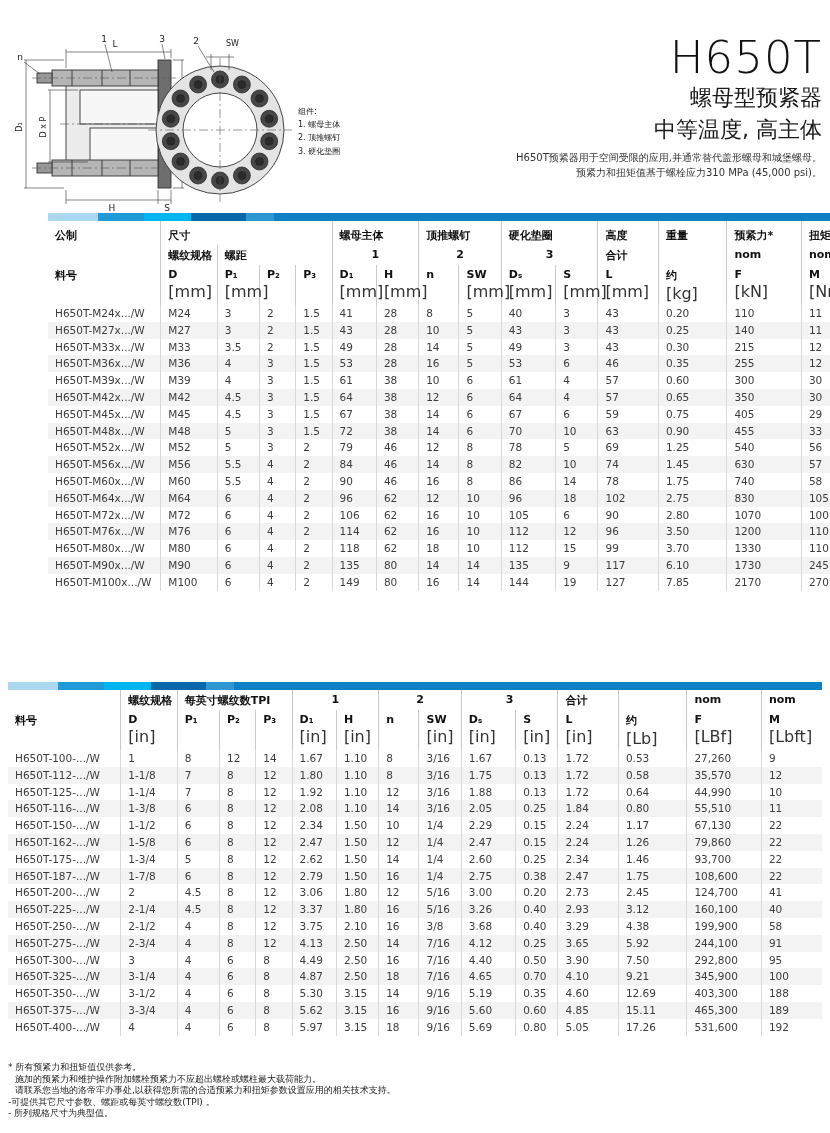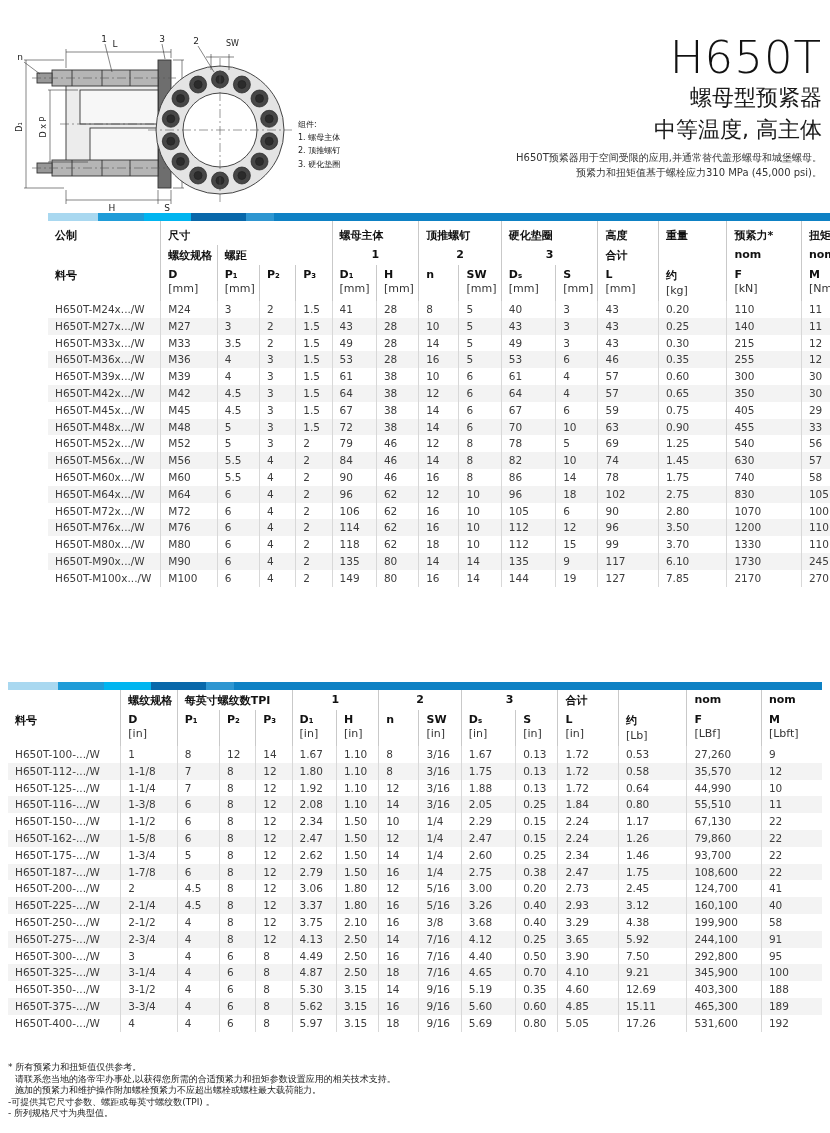--- a/index.html
+++ b/index.html
@@ -2,21 +2,21 @@
 <html><head>
 <meta charset="utf-8">
 <style>
   * { margin:0; padding:0; box-sizing:border-box; }
   html,body { width:830px; height:1133px; background:#ffffff; font-family:"DejaVu Sans","Liberation Sans",sans-serif; }
   body { position:relative; overflow:hidden; color:#1a1a1a; }
 
   
   .drawing-wrap { position:absolute; left:10px; top:32px; width:430px; height:182px; }
   svg text { font-family:"DejaVu Sans","Liberation Sans",sans-serif; fill:#222; }
-  .legend { position:absolute; left:288px; top:86px; font-size:8px; line-height:1.65; color:#222; }
+  .legend { position:absolute; left:288px; top:73px; font-size:8px; line-height:1.65; color:#222; }
 
   .title-block { position:absolute; right:8px; top:34px; width:420px; text-align:right; }
   .product-title { font-size:45px; font-weight:300; letter-spacing:1px; line-height:1.05; color:#111; }
   .subtitle1 { font-size:22px; font-weight:400; margin-top:2px; }
   .subtitle2 { font-size:22px; font-weight:400; margin-top:2px; }
   .desc { font-size:10px; color:#333; margin-top:6px; line-height:1.45; }
 
   
   .table-block { position:absolute; left:8px; width:814px; }
   #metric-block { top:213px;margin-left:40px; }
@@ -27,21 +27,21 @@
   .accent-bar .s3 { width:47px; } .accent-bar .s4 { width:55px; }
   .accent-bar .s5 { width:28px; } .accent-bar .s6 { flex:1; }
 
   table.data-table { width:100%; border-collapse:collapse; table-layout:fixed; }
   .data-table th, .data-table td { text-align:left; vertical-align:top; }
   .data-table th { font-size:11px; font-weight:700; padding:3px 0 2px 7px; color:#111; }
   .group-row th { padding-top:7px; padding-bottom:2px; }
   .sub-row th { padding-top:3px; padding-bottom:2px; }
   .sub-row th.ctr { text-align:center; padding-left:0; }
   .col-row th { height:36px; }
-  .col-row .unit { font-weight:400; font-size:11px; color:#333; margin-top:1px; }
+  .col-row .unit { font-weight:400; font-size:16px; color:#333; margin-top:1px; }
   .bl { border-left:1px solid #c9c9c9; }
   .data-table tbody td { font-size:10.5px; color:#3c3c3c; padding:2px 0 2px 7px; line-height:1.22; white-space:nowrap; overflow:hidden; }
   .data-table tbody td.bl { border-left:1px solid #d8d8d8; }
   .data-table tbody tr:nth-child(even) { background:#f3f3f3; }
 
   
   .footnotes { position:absolute; left:8px; top:1062px; width:800px; font-size:9px; line-height:11.5px; color:#222; }
   .footnotes .indent { padding-left:7px; }
 </style>
 </head>
@@ -975,17 +975,17 @@
           <td class="bl">17.26</td>
           <td class="bl">531,600</td>
           <td class="bl">192</td>
         </tr>
       </tbody>
   </table>
 </div>
 
 <div class="footnotes">
   <div>* 所有预紧力和扭矩值仅供参考。</div>
+  <div class="indent">施加的预紧力和维护操作附加螺栓预紧力不应超出螺栓或螺柱最大载荷能力。</div>
   <div class="indent">请联系您当地的洛帝牢办事处,以获得您所需的合适预紧力和扭矩参数设置应用的相关技术支持。</div>
-  <div class="indent">施加的预紧力和维护操作附加螺栓预紧力不应超出螺栓或螺柱最大载荷能力。</div>
   <div>-可提供其它尺寸参数、螺距或每英寸螺纹数(TPI) 。</div>
   <div>- 所列规格尺寸为典型值。</div>
 </div>
 
 </body></html>

